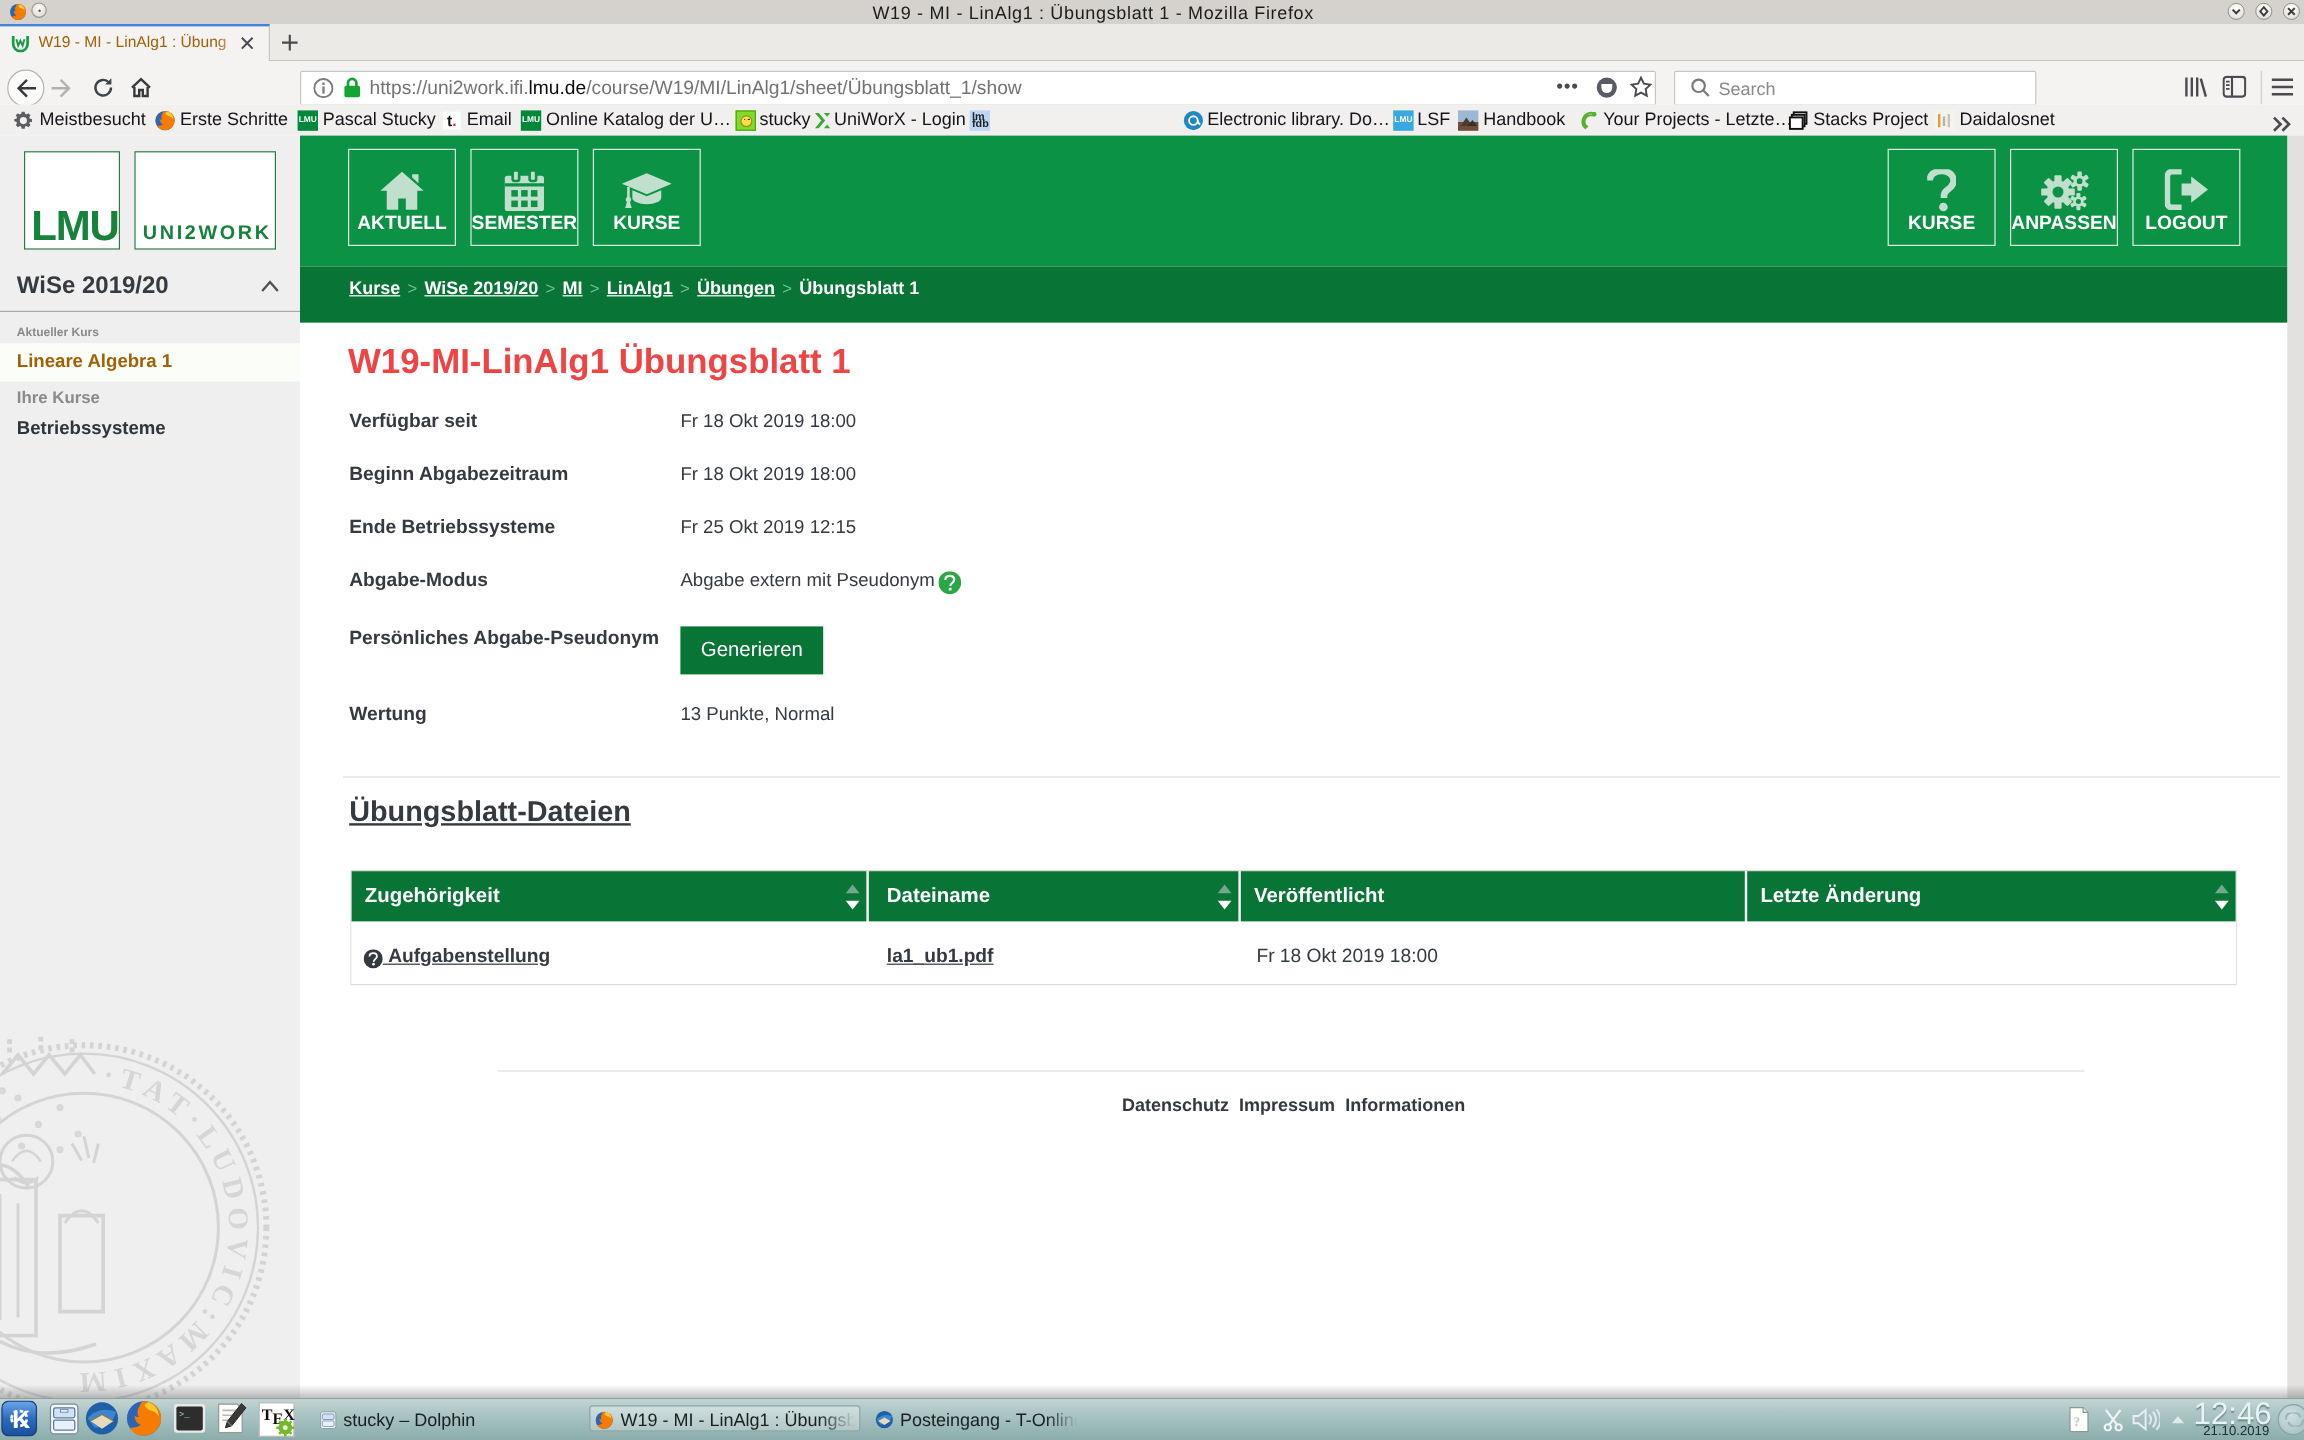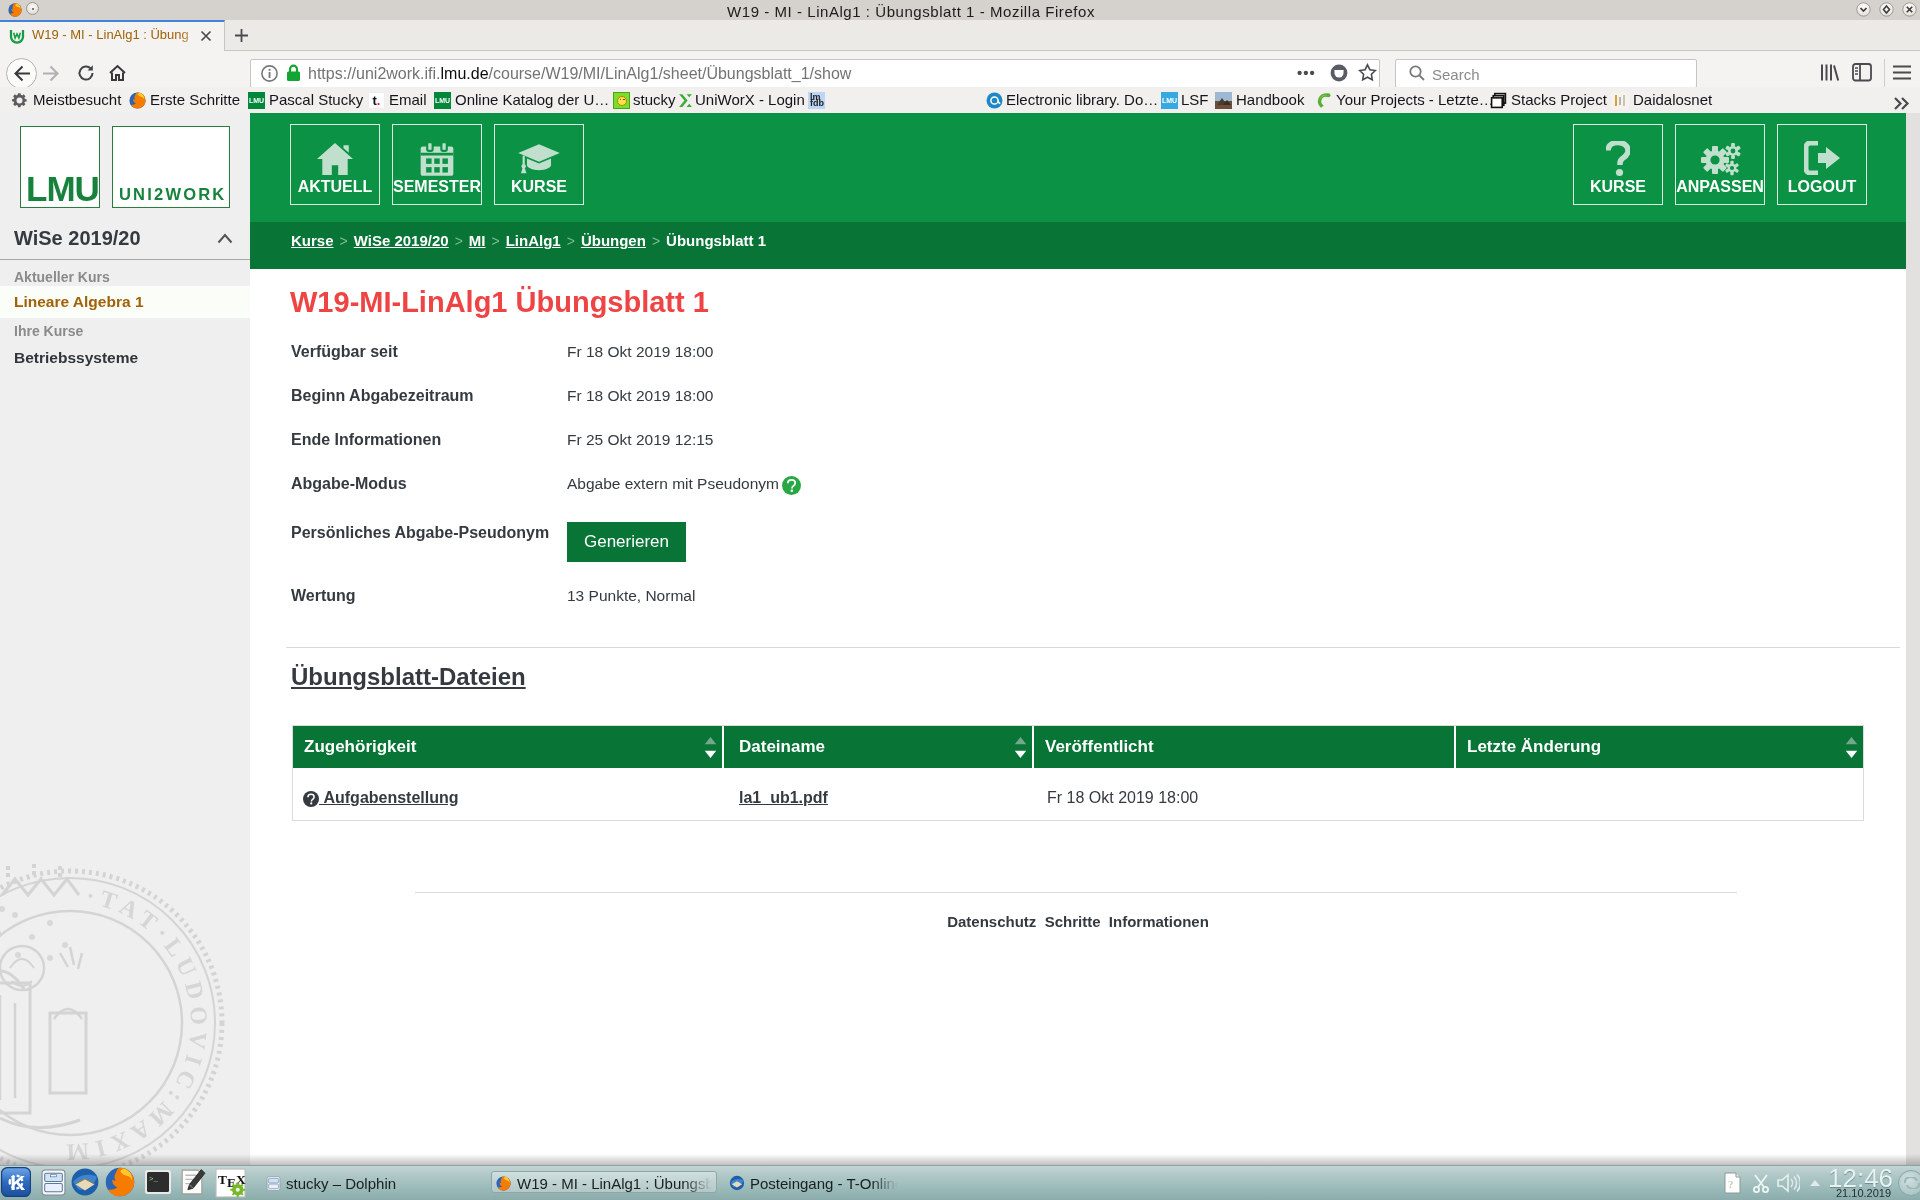--- a/index.html
+++ b/index.html
@@ -233,21 +233,21 @@
     <div class="abs" style="left:5px;bottom:-2px;font-size:35px;font-weight:bold;color:#17823b;letter-spacing:-1px;">LMU</div>
   </div>
   <div class="abs" style="left:112px;top:13px;width:118px;height:82px;background:#fff;border:1px solid #2a7c41;">
     <div class="abs" style="left:6px;bottom:3px;font-size:16.5px;font-weight:bold;color:#17823b;letter-spacing:2.2px;">UNI2WORK</div>
   </div>
   <div class="abs" style="left:14px;top:114px;font-size:20px;font-weight:bold;color:#343a40;">WiSe 2019/20</div>
   <svg class="abs" style="left:217px;top:120px;" width="16" height="11" viewBox="0 0 16 11">
       <path d="M1.5 9.5L8 2l6.5 7.5" fill="none" stroke="#4d5459" stroke-width="2"></path>
     </svg>
   <div class="abs" style="left:0;top:146px;width:250px;height:1px;background:#a8a8a8;"></div>
-  <div class="abs" style="left:14px;top:151px;width:250px;height:27px;font-size:14px;font-weight:bold;color:#8a8a8a;line-height:27px;">Aktueller Kurs</div>
+  <div class="abs" style="left:14px;top:151px;width:250px;height:27px;font-size:10px;font-weight:bold;color:#8a8a8a;line-height:27px;">Aktueller Kurs</div>
   <div class="abs" style="left:0;top:173px;width:250px;height:32px;background:#fbfdf8;"></div>
   <div class="abs" style="left:14px;top:173px;width:250px;height:32px;font-size:15.5px;font-weight:bold;color:#a16207;line-height:32px;">Lineare Algebra 1</div>
   <div class="abs" style="left:14px;top:205px;width:250px;height:27px;font-size:14px;font-weight:bold;color:#8a8a8a;line-height:27px;">Ihre Kurse</div>
   <div class="abs" style="left:14px;top:229px;width:250px;height:32px;font-size:15.5px;font-weight:bold;color:#2f353b;line-height:32px;">Betriebssysteme</div>
 
   <svg class="abs" style="left:-90px;top:750px;" width="320" height="320" viewBox="0 0 320 320">
     <g fill="none" stroke="#d4d4d4">
       <circle cx="160" cy="160" r="152" stroke-width="5" stroke-dasharray="3 4"></circle>
       <circle cx="160" cy="160" r="145" stroke-width="2"></circle>
       <circle cx="160" cy="160" r="112" stroke-width="2.5"></circle>
@@ -381,21 +381,21 @@
 <div class="abs" id="crumbband">
   <div class="inner"><a>Kurse</a><span class="sep">&gt;</span><a>WiSe 2019/20</a><span class="sep">&gt;</span><a>MI</a><span class="sep">&gt;</span><a>LinAlg1</a><span class="sep">&gt;</span><a>Übungen</a><span class="sep">&gt;</span><span>Übungsblatt 1</span></div>
 </div>
 
 <div class="abs" id="content">
   <h1>W19-MI-LinAlg1 Übungsblatt 1</h1>
   <div class="row-label" style="top:74px;">Verfügbar seit</div>
   <div class="row-value" style="top:74px;">Fr 18 Okt 2019 18:00</div>
   <div class="row-label" style="top:118px;">Beginn Abgabezeitraum</div>
   <div class="row-value" style="top:118px;">Fr 18 Okt 2019 18:00</div>
-  <div class="row-label" style="top:162px;">Ende Informationen</div>
+  <div class="row-label" style="top:162px;">Ende Betriebssysteme</div>
   <div class="row-value" style="top:162px;">Fr 25 Okt 2019 12:15</div>
   <div class="row-label" style="top:206px;">Abgabe-Modus</div>
   <div class="row-value" style="top:206px;">Abgabe extern mit Pseudonym</div>
   <svg class="abs" style="left:532px;top:207px;" width="19" height="19" viewBox="0 0 19 19">
       <circle cx="9.5" cy="9.5" r="9.5" fill="#28a745"></circle>
       <path d="M5.8 7.3c0-2.2 1.6-3.4 3.7-3.4 2 0 3.7 1.1 3.7 3.1 0 1.7-1 2.5-2 3.1-.8.6-1.1 1-1.1 1.9v.4" fill="none" stroke="#fff" stroke-width="1.8"></path>
       <circle cx="9.8" cy="14.8" r="1.3" fill="#fff"></circle>
     </svg>
   <div class="row-label" style="top:255px;">Persönliches Abgabe-Pseudonym</div>
   <div id="genbtn">Generieren</div>
@@ -426,21 +426,21 @@
           <path d="M5.8 7.3c0-2.2 1.6-3.4 3.7-3.4 2 0 3.7 1.1 3.7 3.1 0 1.7-1 2.5-2 3.1-.8.6-1.1 1-1.1 1.9v.4" fill="none" stroke="#fff" stroke-width="1.8"></path>
           <circle cx="9.8" cy="14.8" r="1.3" fill="#fff"></circle>
         </svg>
       <div class="td" style="left:26px;font-weight:bold;"><span style="text-decoration:underline;">&nbsp;Aufgabenstellung</span></div>
       <div class="td" style="left:446px;font-weight:bold;text-decoration:underline;">la1_ub1.pdf</div>
       <div class="td" style="left:754px;">Fr 18 Okt 2019 18:00</div>
     </div>
   </div>
 
   <div id="footerhr"></div>
-  <div id="footer"><a>Datenschutz</a>&nbsp; <a>Schritte</a>&nbsp; <a>Informationen</a></div>
+  <div id="footer"><a>Datenschutz</a>&nbsp; <a>Impressum</a>&nbsp; <a>Informationen</a></div>
 </div>
 
 <div class="abs" style="left:0;top:1154px;width:1920px;height:11px;background:linear-gradient(180deg,rgba(90,90,90,0) 0,rgba(90,90,90,.38) 100%);"></div>
 <div class="abs" id="taskbar"></div>
 
 <svg class="tbicon" style="left:1px;top:1167px;" width="30" height="30" viewBox="0 0 26 26">
   <defs>
       <linearGradient id="kbg" x1="0" y1="0" x2="0" y2="1">
         <stop offset="0" stop-color="#6ea6e8"></stop>
         <stop offset=".5" stop-color="#2d6bc0"></stop>

